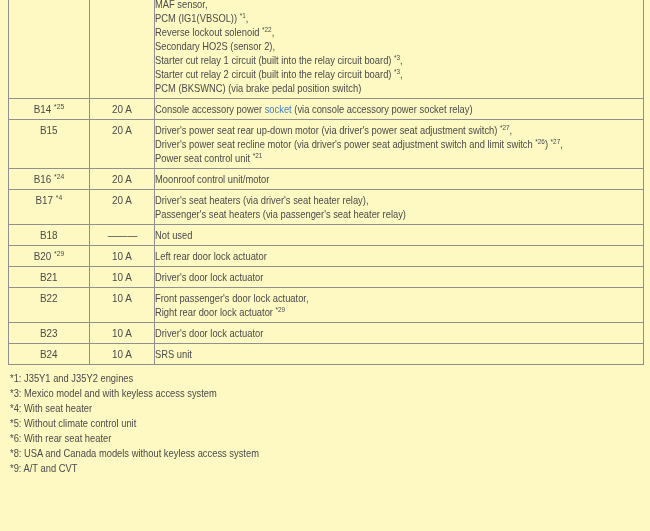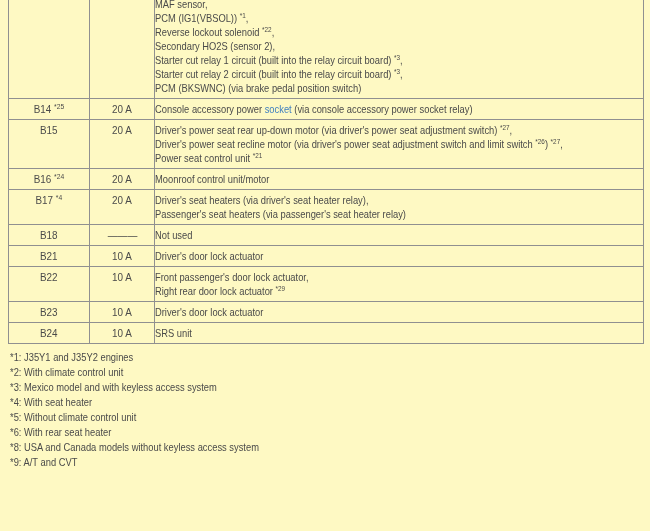--- a/index.html
+++ b/index.html
@@ -115,20 +115,27 @@
             </td>
           </tr>
           <tr style="border-color: rgb(144, 144, 144);">
             <td class="cell-fuse" style="border-color: rgb(144, 144, 144);"><span class="cond-c">B18</span></td>
             <td class="cell-amps" style="border-color: rgb(144, 144, 144);"><span class="cond-c">———</span></td>
             <td class="cell-desc" style="border-color: rgb(144, 144, 144);">
               <div class="line"><span class="cond">Not used</span></div>
             </td>
           </tr>
           <tr style="border-color: rgb(144, 144, 144);">
+            <td class="cell-fuse" style="border-color: rgb(144, 144, 144);"><span class="cond-c">B20 <sup>*29</sup></span></td>
+            <td class="cell-amps" style="border-color: rgb(144, 144, 144);"><span class="cond-c">10 A</span></td>
+            <td class="cell-desc" style="border-color: rgb(144, 144, 144);">
+              <div class="line"><span class="cond">Left rear door lock actuator</span></div>
+            </td>
+          </tr>
+          <tr style="border-color: rgb(144, 144, 144);">
             <td class="cell-fuse" style="border-color: rgb(144, 144, 144);"><span class="cond-c">B21</span></td>
             <td class="cell-amps" style="border-color: rgb(144, 144, 144);"><span class="cond-c">10 A</span></td>
             <td class="cell-desc" style="border-color: rgb(144, 144, 144);">
               <div class="line"><span class="cond">Driver's door lock actuator</span></div>
             </td>
           </tr>
           <tr style="border-color: rgb(144, 144, 144);">
             <td class="cell-fuse" style="border-color: rgb(144, 144, 144);"><span class="cond-c">B22</span></td>
             <td class="cell-amps" style="border-color: rgb(144, 144, 144);"><span class="cond-c">10 A</span></td>
             <td class="cell-desc" style="border-color: rgb(144, 144, 144);">
@@ -147,21 +154,20 @@
             <td class="cell-fuse" style="border-color: rgb(144, 144, 144);"><span class="cond-c">B24</span></td>
             <td class="cell-amps" style="border-color: rgb(144, 144, 144);"><span class="cond-c">10 A</span></td>
             <td class="cell-desc" style="border-color: rgb(144, 144, 144);">
               <div class="line"><span class="cond">SRS unit</span></div>
             </td>
           </tr>
         </tbody>
     </table>
     <div class="footnotes" id="footnotes">
         <div class="footnote"><span class="cond">*1: J35Y1 and J35Y2 engines</span></div>
-        <div class="footnote"><span class="cond">*2: With climate control unit</span></div>
         <div class="footnote"><span class="cond">*3: Mexico model and with keyless access system</span></div>
         <div class="footnote"><span class="cond">*4: With seat heater</span></div>
         <div class="footnote"><span class="cond">*5: Without climate control unit</span></div>
         <div class="footnote"><span class="cond">*6: With rear seat heater</span></div>
         <div class="footnote"><span class="cond">*8: USA and Canada models without keyless access system</span></div>
         <div class="footnote"><span class="cond">*9: A/T and CVT</span></div>
       </div>
   </div>
 </div>
 

